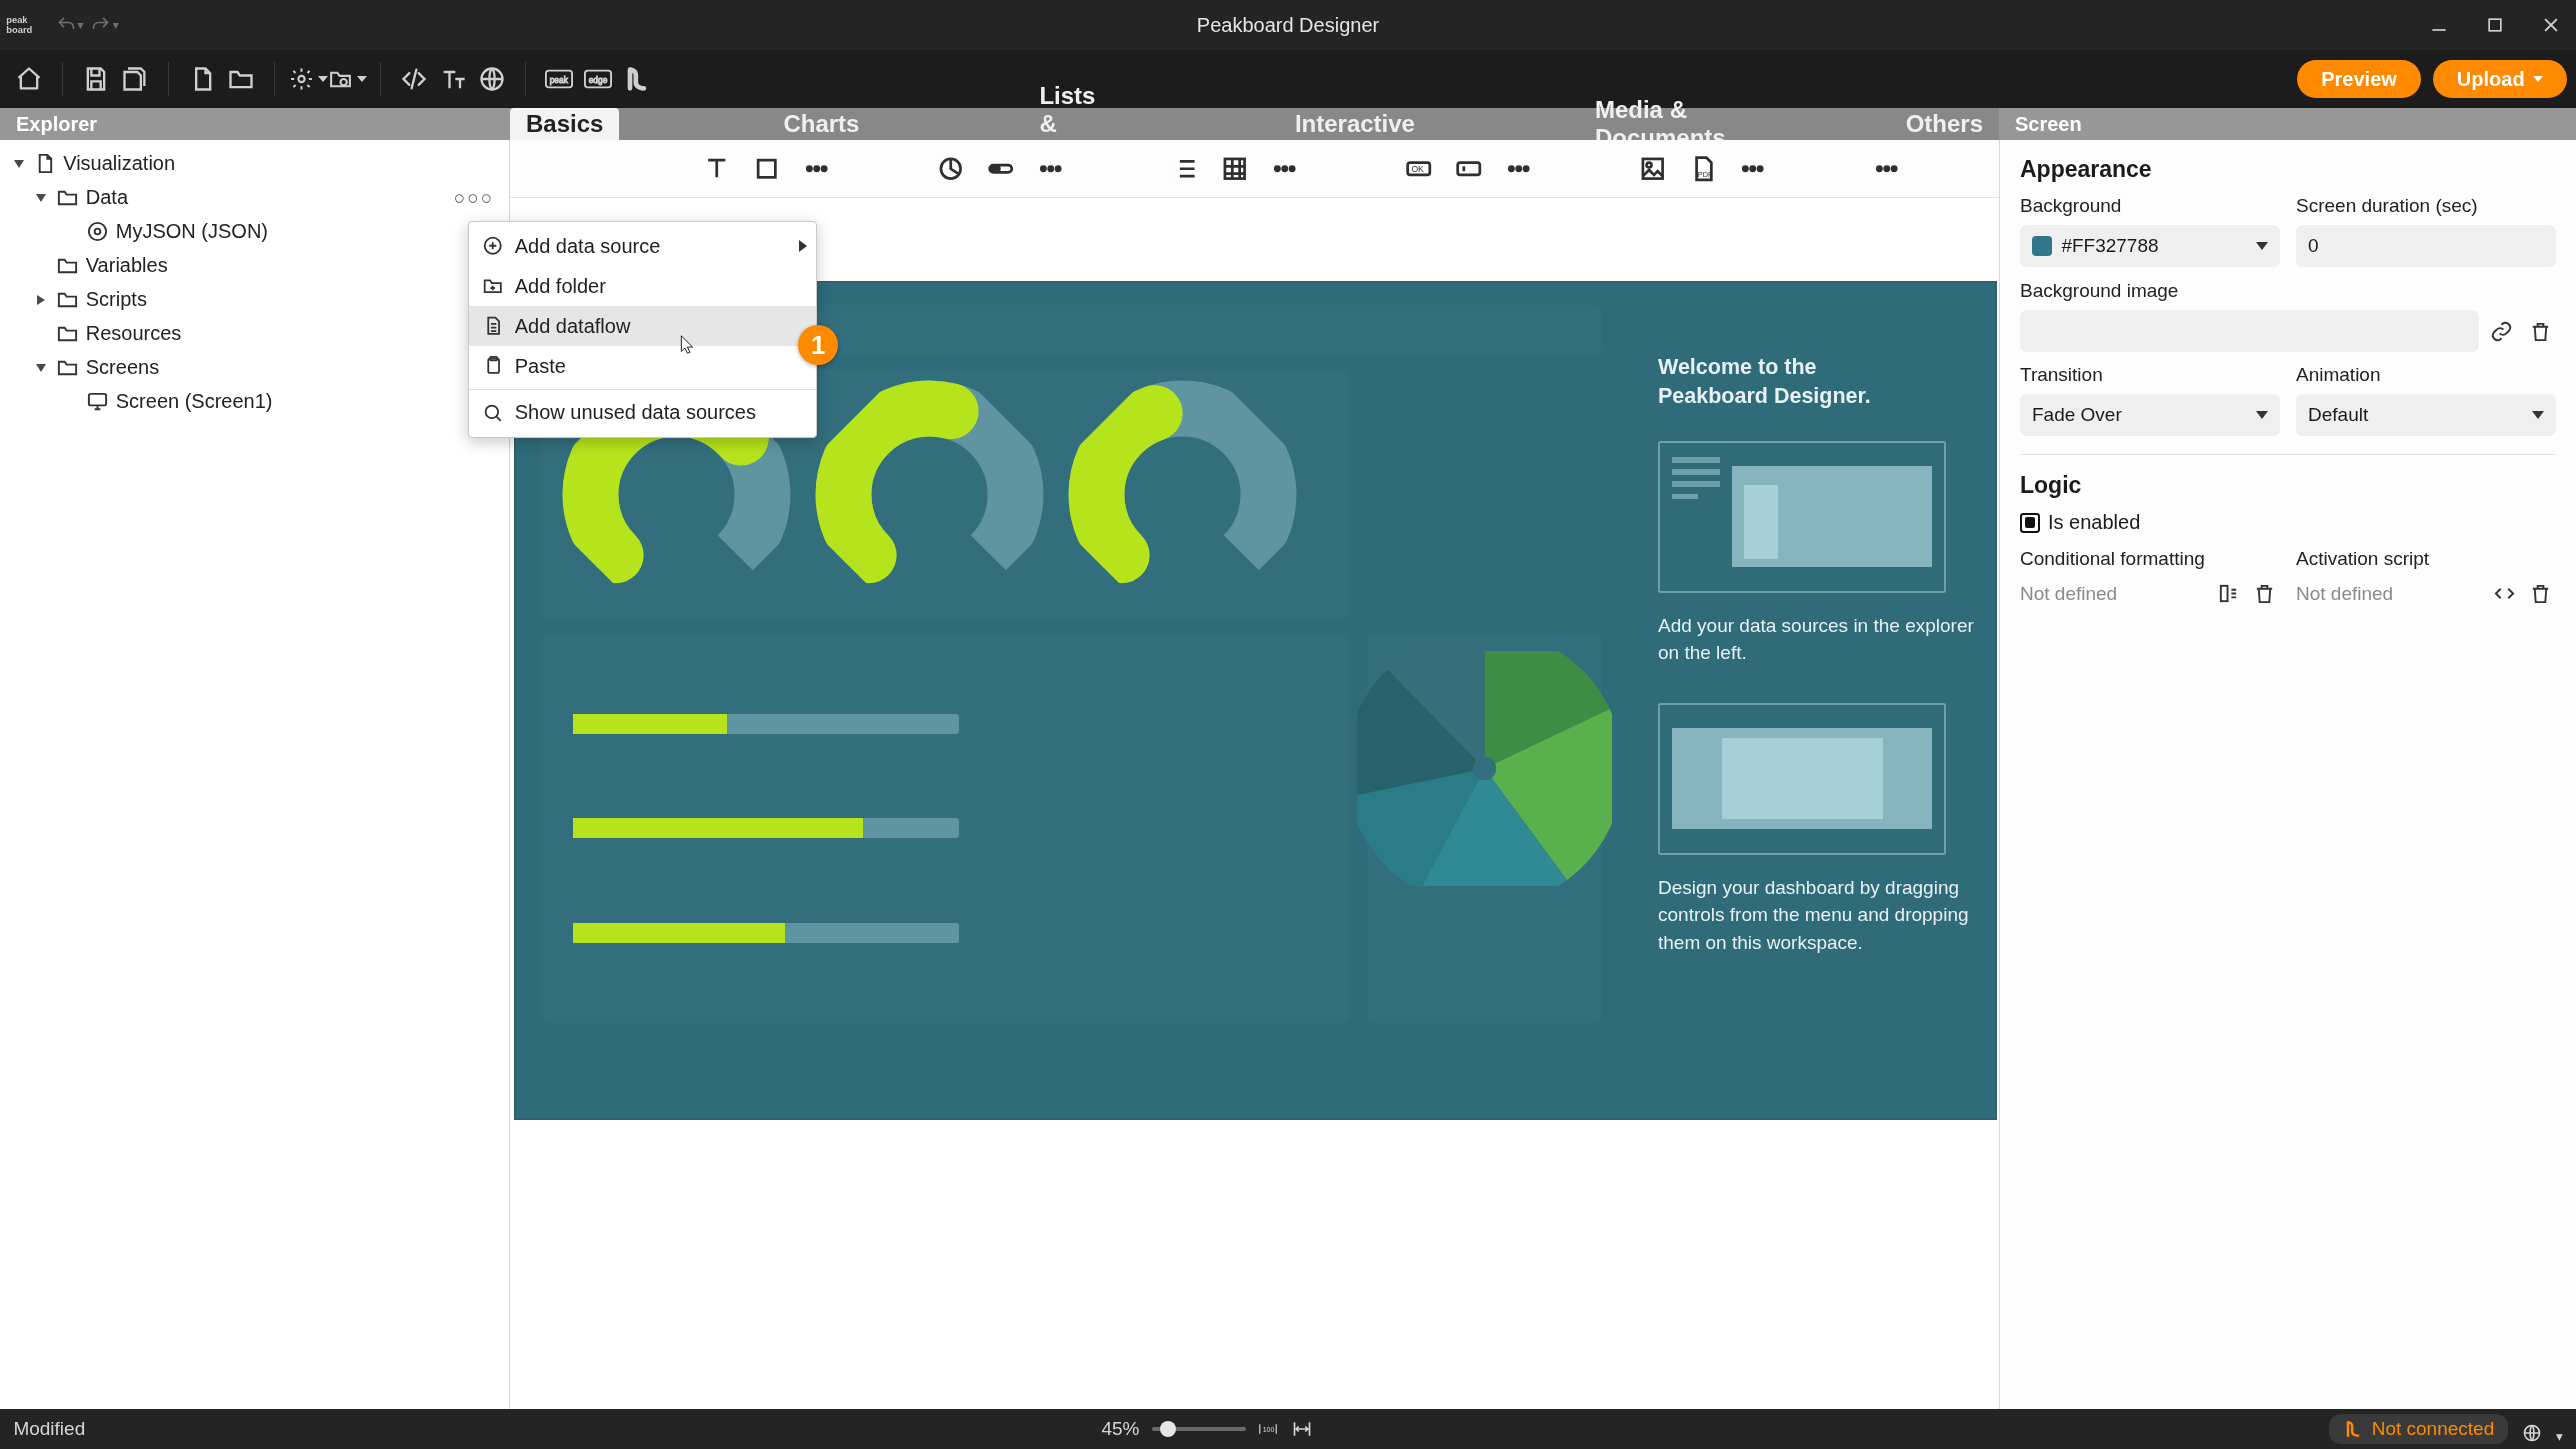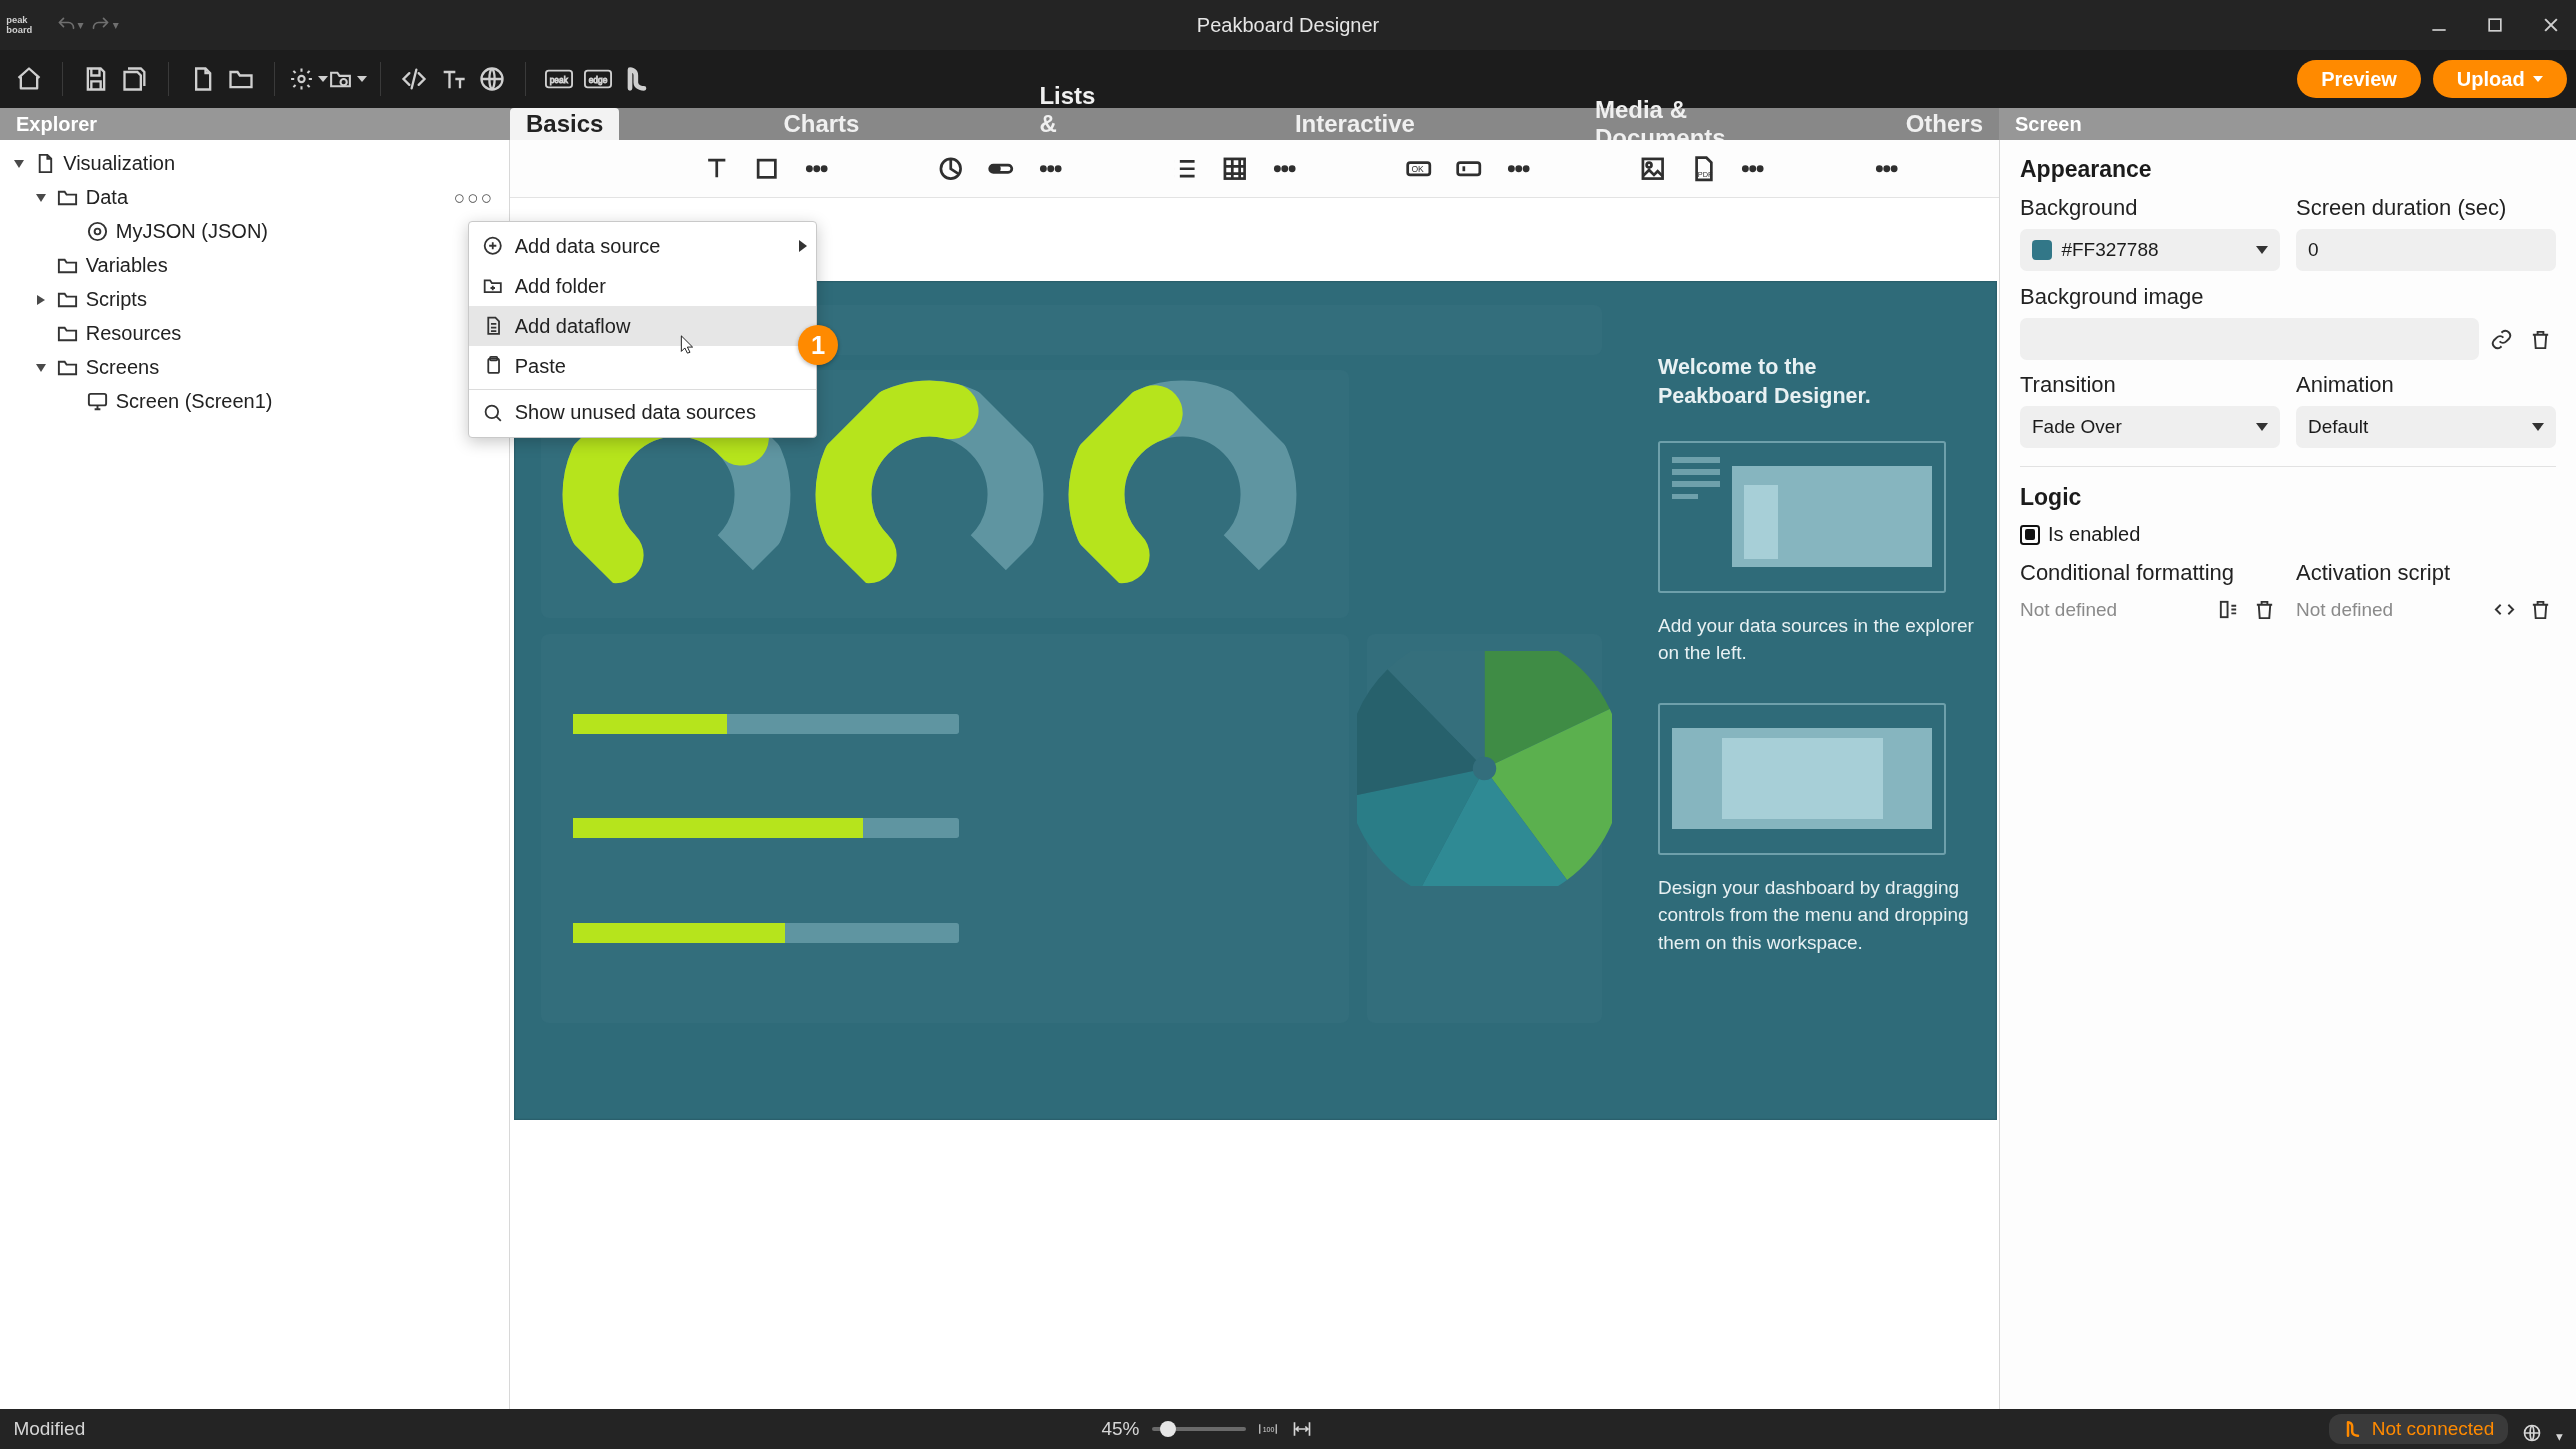--- a/index.html
+++ b/index.html
@@ -185,21 +185,21 @@
   }
   .welcome-block .wb-text { font-size:19px; line-height:1.45; margin-bottom:36px;}
 
   
   .rightpanel {
     width: 577px; background:#fdfdfd; border-left:1.3px solid #d8d8d8; padding: 16px 20px; font-size:20px; color:#1b1b1b;
   }
   .rightpanel h3 { font-size:23px; font-weight:700; margin-bottom:12px;}
   .rp-row { display:flex; gap:16px; margin-bottom:13.4px;}
   .rp-col { flex:1; display:flex; flex-direction:column; gap:8px;}
-  .rp-label {font-size:22px; color:#222;}
+  .rp-label {font-size:19px; color:#222;}
   .rp-input {
     height:42px; background:#efefef; border-radius:6.7px; display:flex; align-items:center; padding:0 12px; gap:9.4px;
     font-size:19px; justify-content:space-between;
   }
   .rp-input.left-icons { justify-content:flex-start;}
   .rp-input .sw { width:20px; height:20px; border-radius:4px; }
   .rp-input .caret { width:0;height:0;border-left:6px solid transparent;border-right:6px solid transparent;border-top:8px solid #333;}
   .rp-iconbtn {
     width:32px; height:32px; display:inline-flex; align-items:center; justify-content:center; color:#333;
   }

